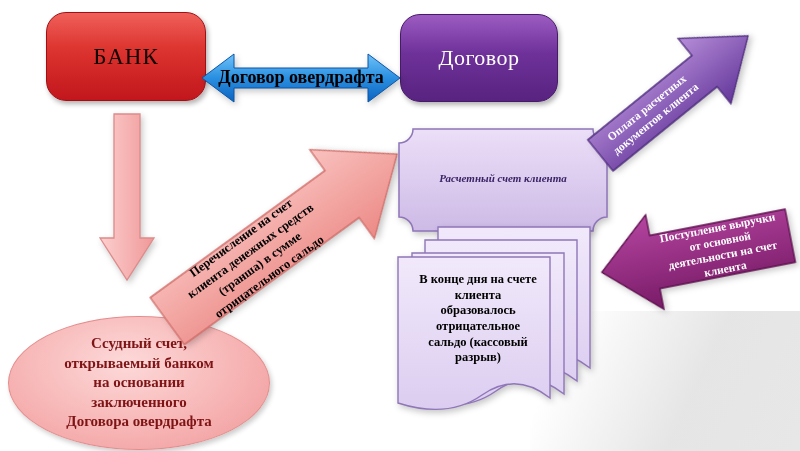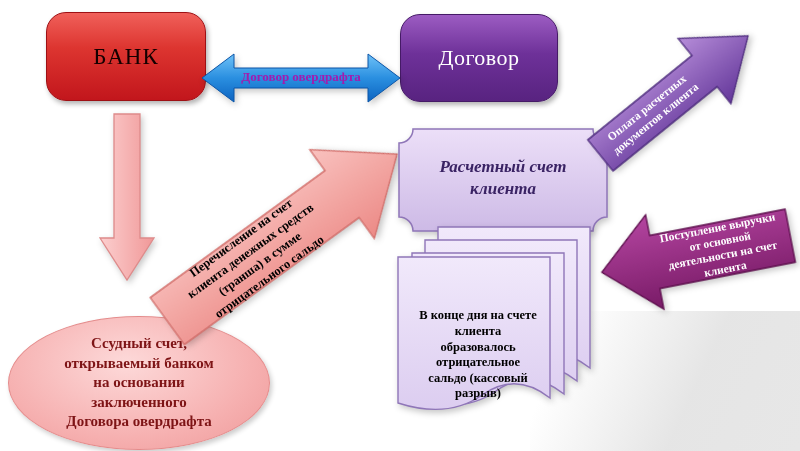--- a/index.html
+++ b/index.html
@@ -28,21 +28,21 @@
     border:1px solid #451a66;
   }
   #client-box .lbl{color:#ffffff;font-size:22px;letter-spacing:0.5px;}
 
   .arrow-text{
     display:flex;align-items:center;justify-content:center;text-align:center;
     font-weight:bold;
   }
   #agreement-label{
     left:204px;top:66px;width:194px;height:22px;
-    color:#a21caf;font-size:13px;
+    color:#000000;font-size:18px;
   }
   #transfer-wrap{left:138px;top:178px;width:290px;height:118px;
     transform:rotate(-36deg);}
   #transfer-label{left:28px;top:20px;width:165px;height:78px;
     color:#000;font-size:12.5px;line-height:1.28;}
   #payment-wrap{left:577px;top:51px;width:196px;height:88px;
     transform:rotate(-39deg);}
   #payment-label{left:2px;top:22px;width:132px;height:44px;
     color:#fff;font-size:11.5px;line-height:1.2;}
   #revenue-wrap{left:598px;top:198px;width:196px;height:112px;
@@ -59,25 +59,25 @@
   #loan-ellipse .txt{
     width:150px;text-align:center;color:#7e1416;font-weight:bold;
     font-size:15px;line-height:1.3;
   }
   #settlement-label{
     left:398px;top:150px;width:210px;height:56px;
     display:flex;align-items:center;justify-content:center;
   }
   #settlement-label .txt{
     width:140px;text-align:center;color:#3a2364;font-weight:bold;
-    font-style:italic;font-size:17px;line-height:1.3;
+    font-style:italic;font-size:11px;line-height:1.3;
   }
   #cashgap-label{
     left:418px;top:272px;width:120px;height:130px;
-    display:flex;align-items:flex-end;justify-content:center;
+    display:flex;align-items:flex-start;justify-content:center;
   }
   #cashgap-label .txt{
     width:120px;text-align:center;color:#000;font-weight:bold;
     font-size:12.5px;line-height:1.25;
   }
   #gray-wash{
     right:0;bottom:0;width:270px;height:140px;
     background:linear-gradient(115deg,rgba(255,255,255,0) 15%,rgba(198,198,198,0.45) 60%,rgba(215,215,215,0.6) 100%);
   }
 </style>

